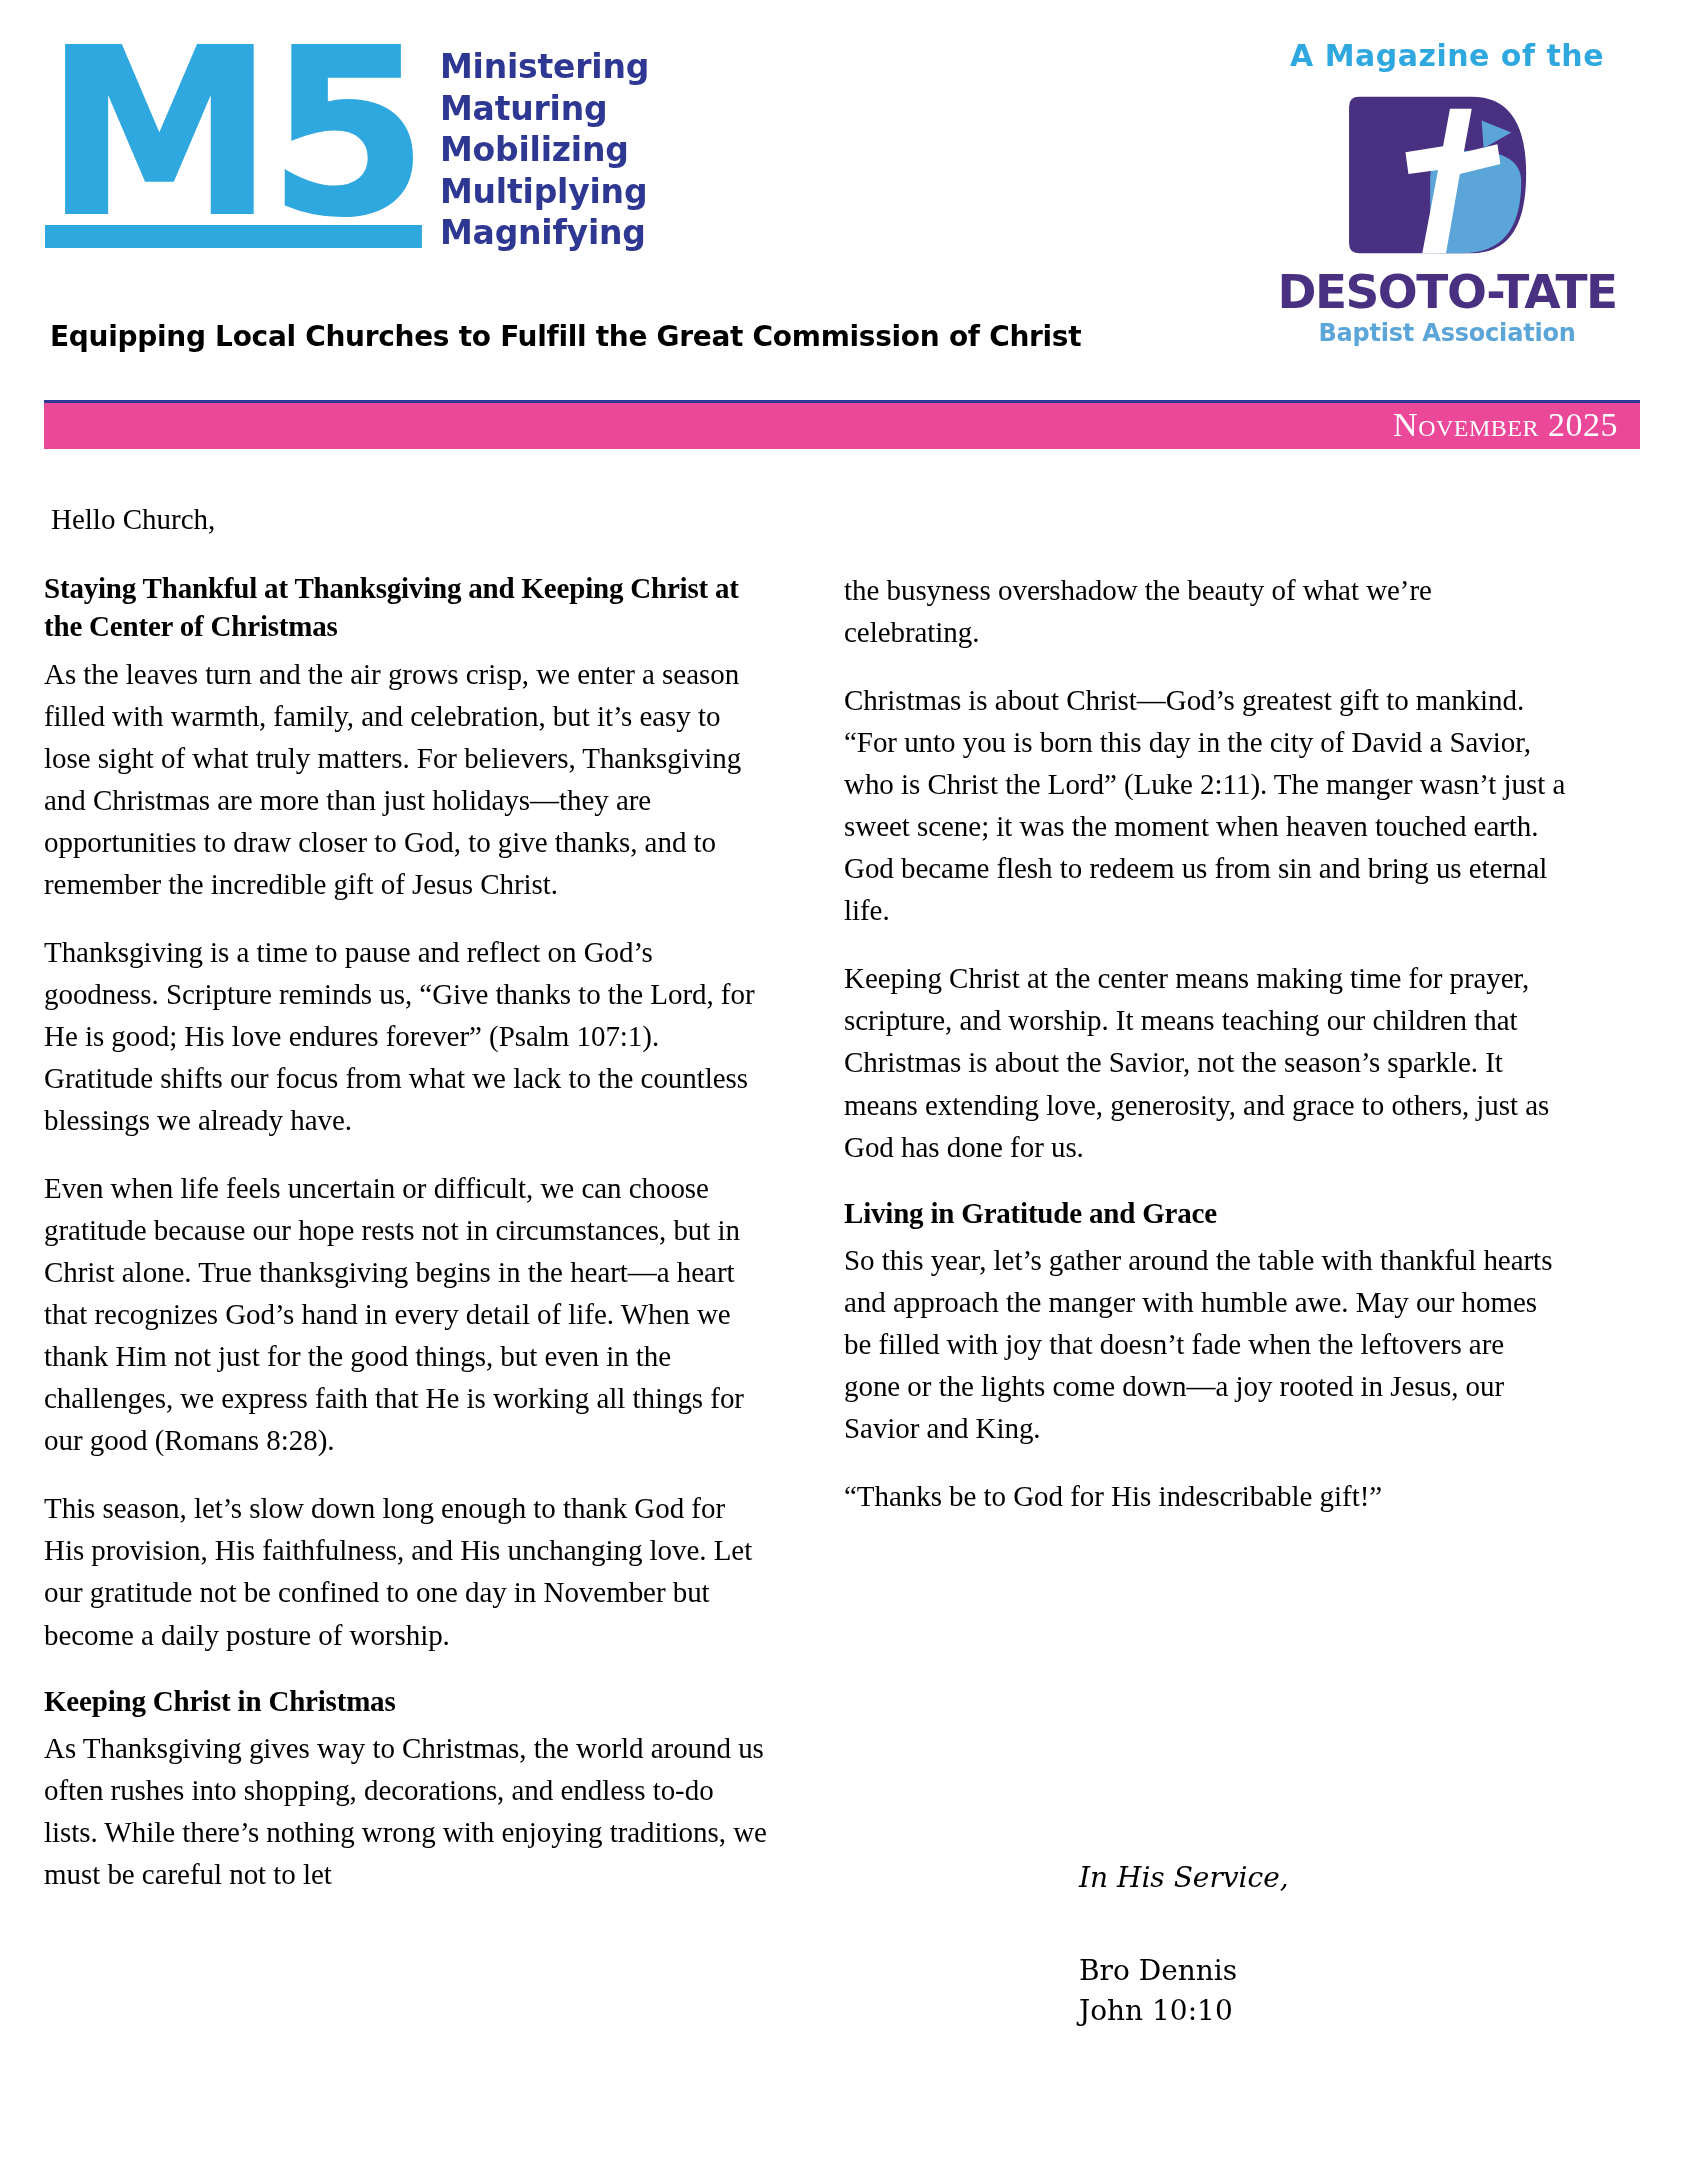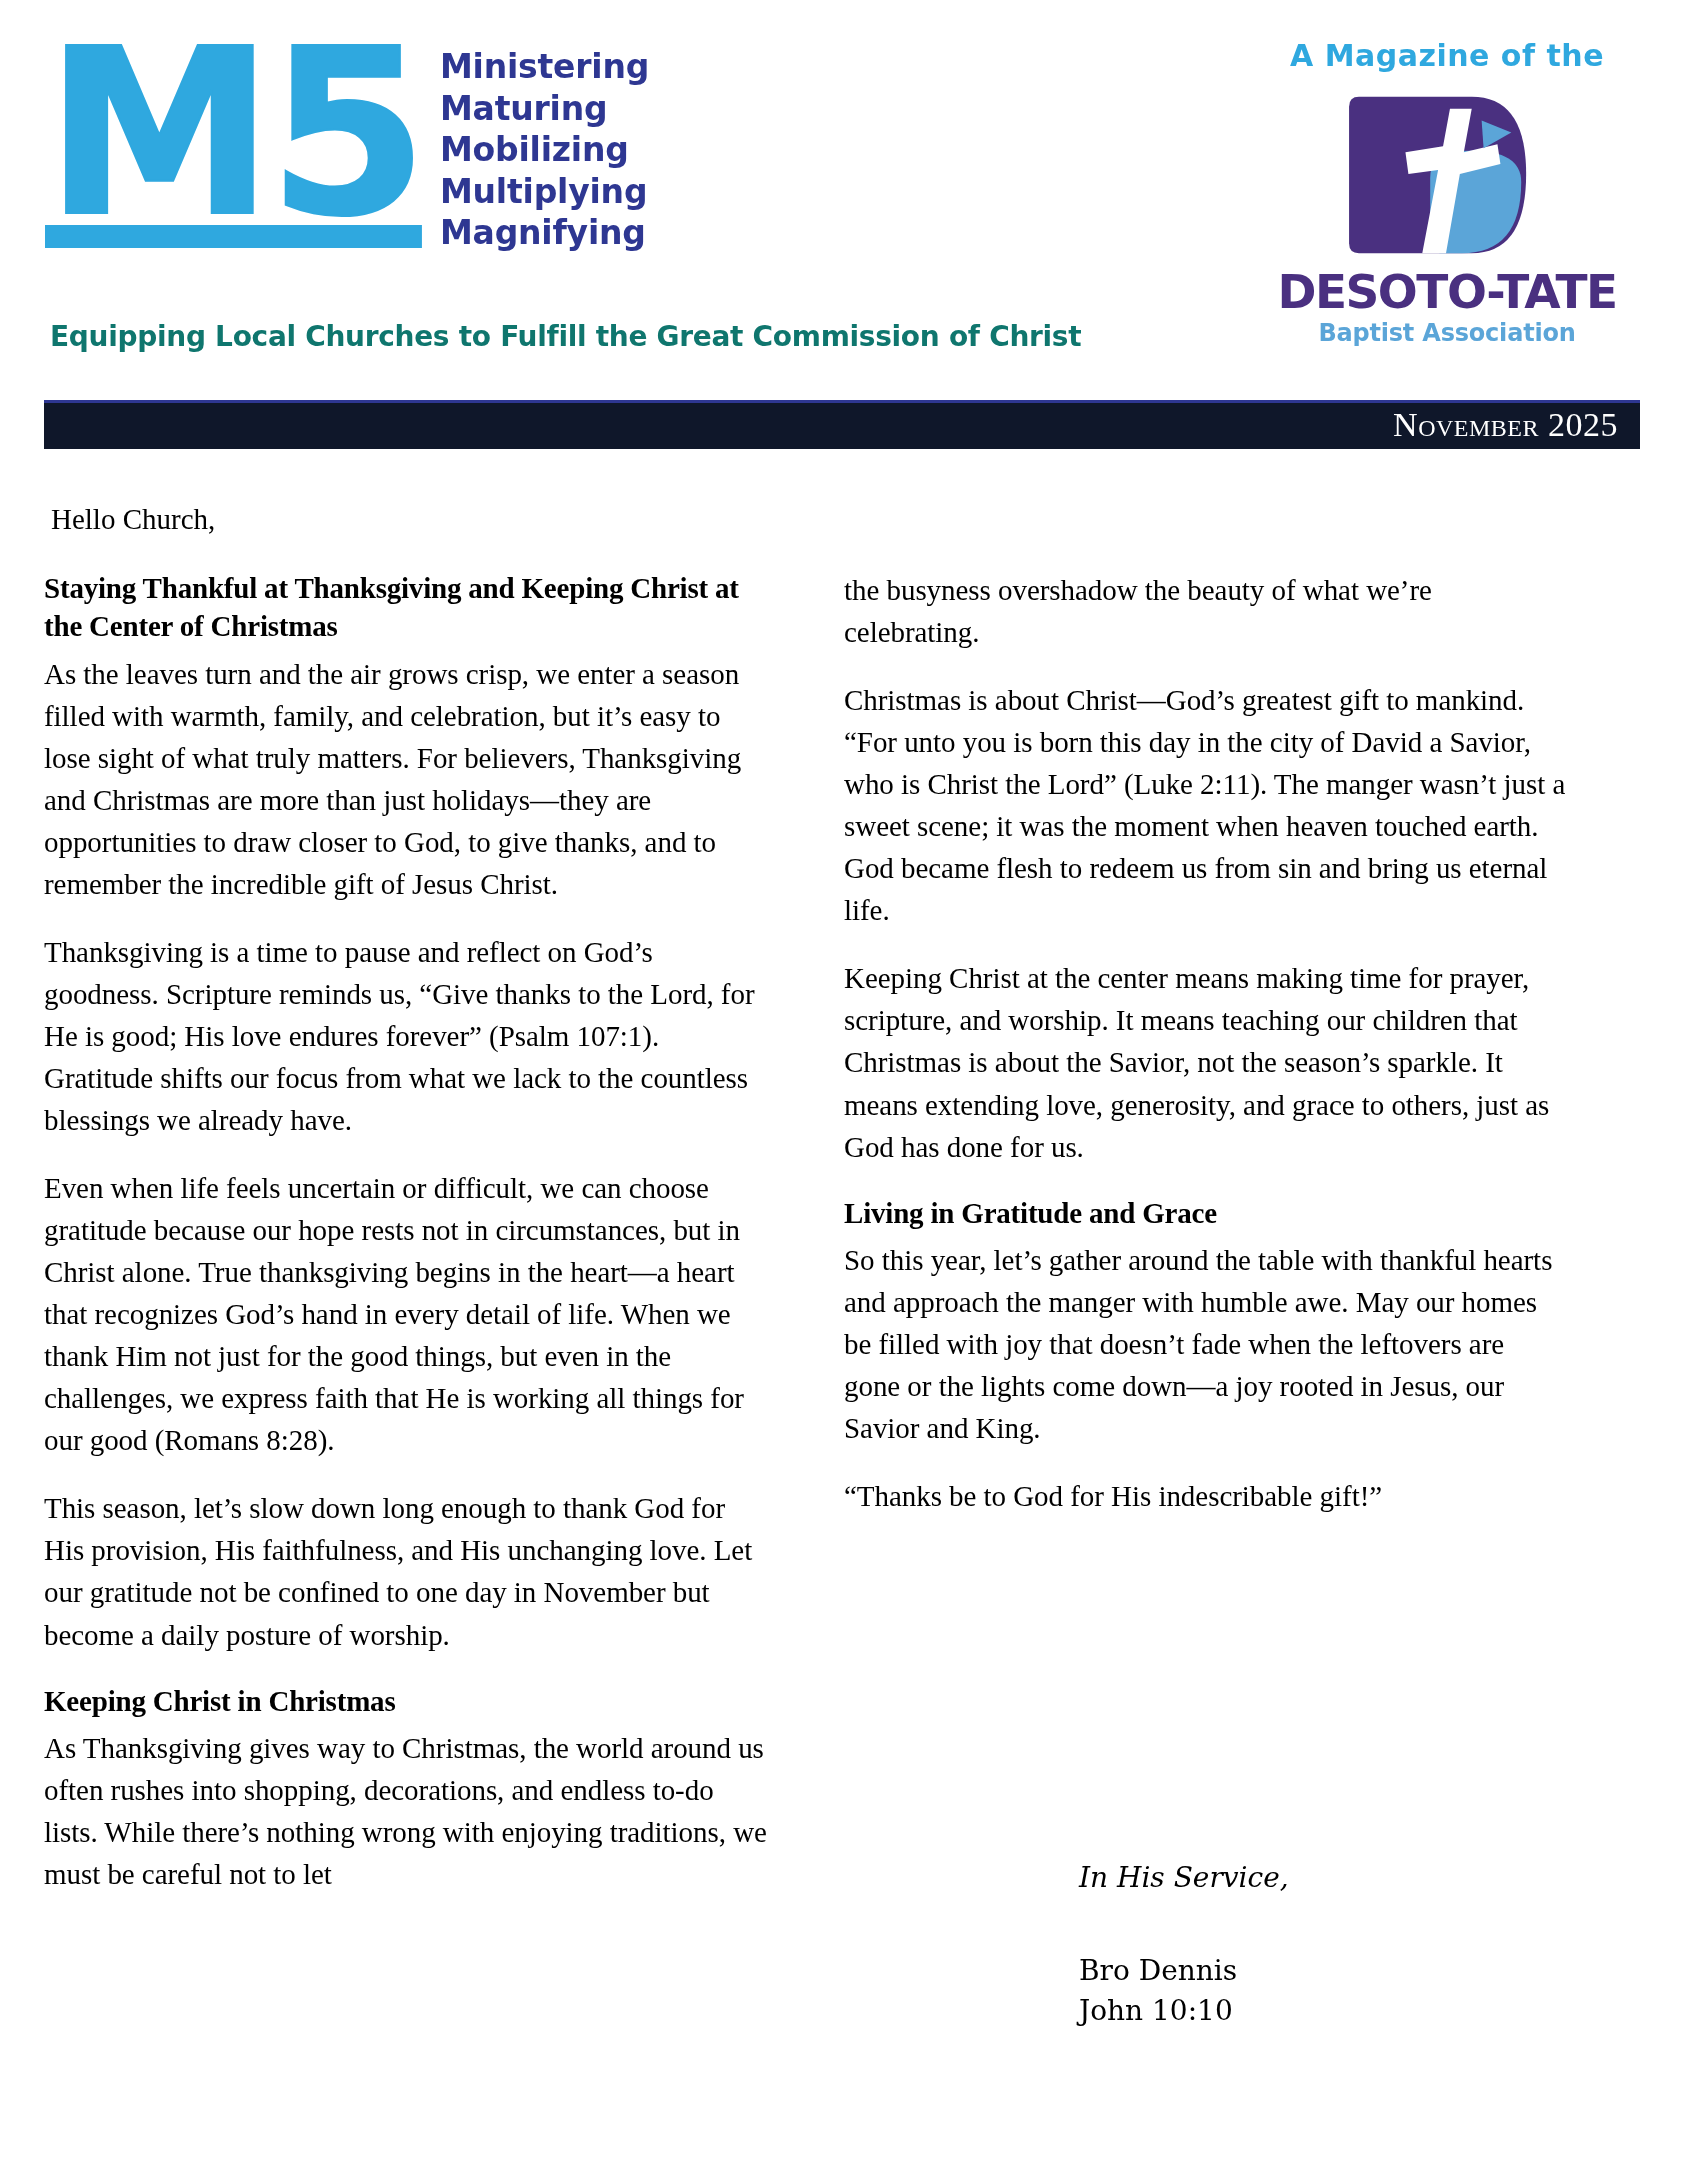--- a/index.html
+++ b/index.html
@@ -66,21 +66,21 @@
     letter-spacing: -0.2px;
   }
 
   .tagline {
     position: absolute;
     left: 50px;
     top: 320px;
     font-family: "DejaVu Sans", sans-serif;
     font-weight: bold;
     font-size: 28px;
-    color: #0f766e;
+    color: #000000;
     letter-spacing: -0.3px;
     white-space: nowrap;
   }
 
   
   .assoc-block {
     position: absolute;
     right: 38px;
     top: 38px;
     width: 396px;
@@ -119,21 +119,21 @@
     white-space: nowrap;
   }
 
   
   .date-banner {
     position: absolute;
     left: 44px;
     top: 400px;
     width: 1596px;
     height: 46px;
-    background: #0f172a;
+    background: #ec4899;
     border-top: 3px solid #2E3792;
   }
   .date-banner-text {
     position: absolute;
     right: 22px;
     top: 50%;
     transform: translateY(-52%);
     color: #ffffff;
     font-family: "Liberation Serif", serif;
     font-size: 34px;

